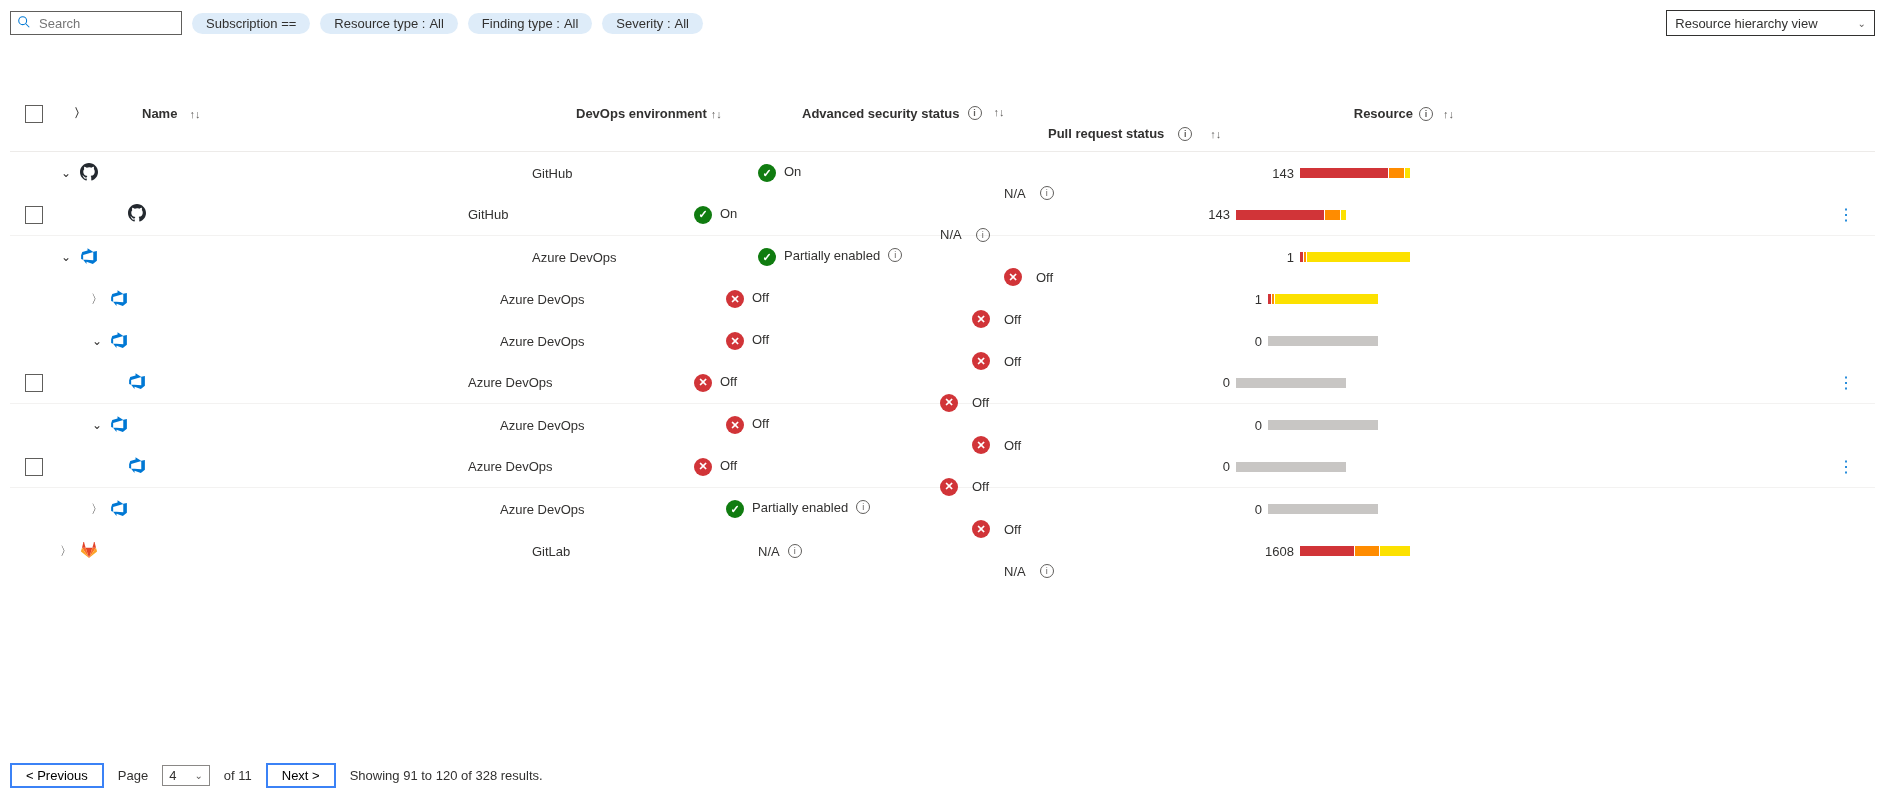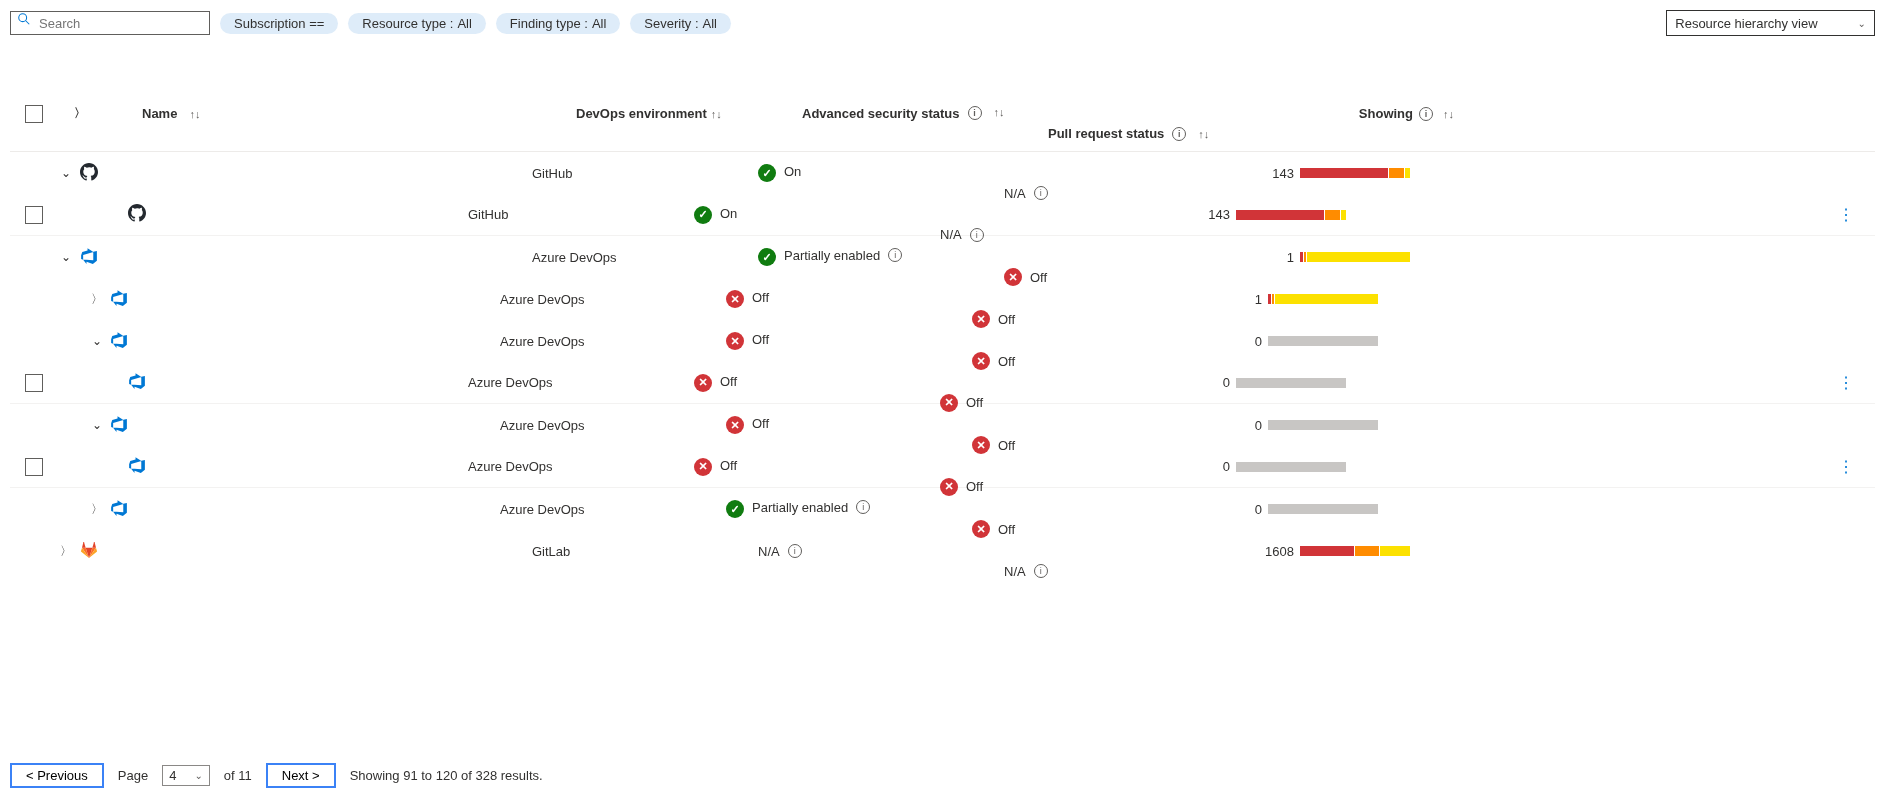--- a/index.html
+++ b/index.html
@@ -12,22 +12,23 @@
     background: #fff;
   }
   .top-bar {
     display: flex;
     align-items: center;
     gap: 10px;
     margin-bottom: 40px;
   }
   .search-box {
     display: flex;
+    align-items: center;
     border: 1px solid #605e5c;
-    width: 200px;
+    width: 172px;
     height: 24px;
     padding: 0 6px;
     gap: 6px;
   }
   .search-box input {
     border: none;
     outline: none;
     font-size: 13px;
     flex: 1;
     background: transparent;
@@ -75,21 +76,21 @@
     height: 42px;
   }
   .row.bordered { border-bottom: 1px solid #f3f2f1; }
   .col-check { width: 48px; display:flex; justify-content:center;}
   .col-expand-top { width: 44px; display:flex; justify-content:center;}
   .col-tree { width: 70px; display:flex; align-items:center;}
   .col-name { width: 380px; display:flex; align-items:center; gap:8px;}
   .header-row .col-name { width: 450px; padding-left: 40px;}
   .col-env { width: 250px; padding-left: 24px; }
   .col-sec { width: 246px; display:flex; align-items:flex-start; gap:8px;}
-  .col-pr  { width: 246px; display:flex; align-items:center; gap:8px;margin-top:40px;}
+  .col-pr  { width: 246px; display:flex; align-items:center; gap:14px;margin-top:40px;}
   .col-find { width: 160px; display:flex; align-items:center; justify-content:flex-end; gap:6px;}
   .col-menu { flex:1; display:flex; justify-content:flex-end; padding-right:20px;}
   .sort-arrows { color:#605e5c; font-size:11px; margin-left:4px;}
   .info-icon {
     display:inline-flex;
     width:14px; height:14px;
     border:1px solid #605e5c;
     border-radius:50%;
     align-items:center; justify-content:center;
     font-size:9px;
@@ -205,21 +206,21 @@
       <span>Advanced security status</span>
       <span class="info-icon">i</span>
       <span class="sort-arrows">↑↓</span>
     </div>
     <div class="col-pr">
       <span>Pull request status</span>
       <span class="info-icon">i</span>
       <span class="sort-arrows">↑↓</span>
     </div>
     <div class="col-find">
-      <span>Showing</span>
+      <span>Resource</span>
       <span class="info-icon">i</span>
       <span class="sort-arrows">↑↓</span>
     </div>
     <div class="col-menu"></div>
   </div>
   <div id="rows">
       <div class="row">
         <div class="col-check"></div>
         <div class="col-tree" style="padding-left: 0px;">
           <span class="chevron">⌄</span>

